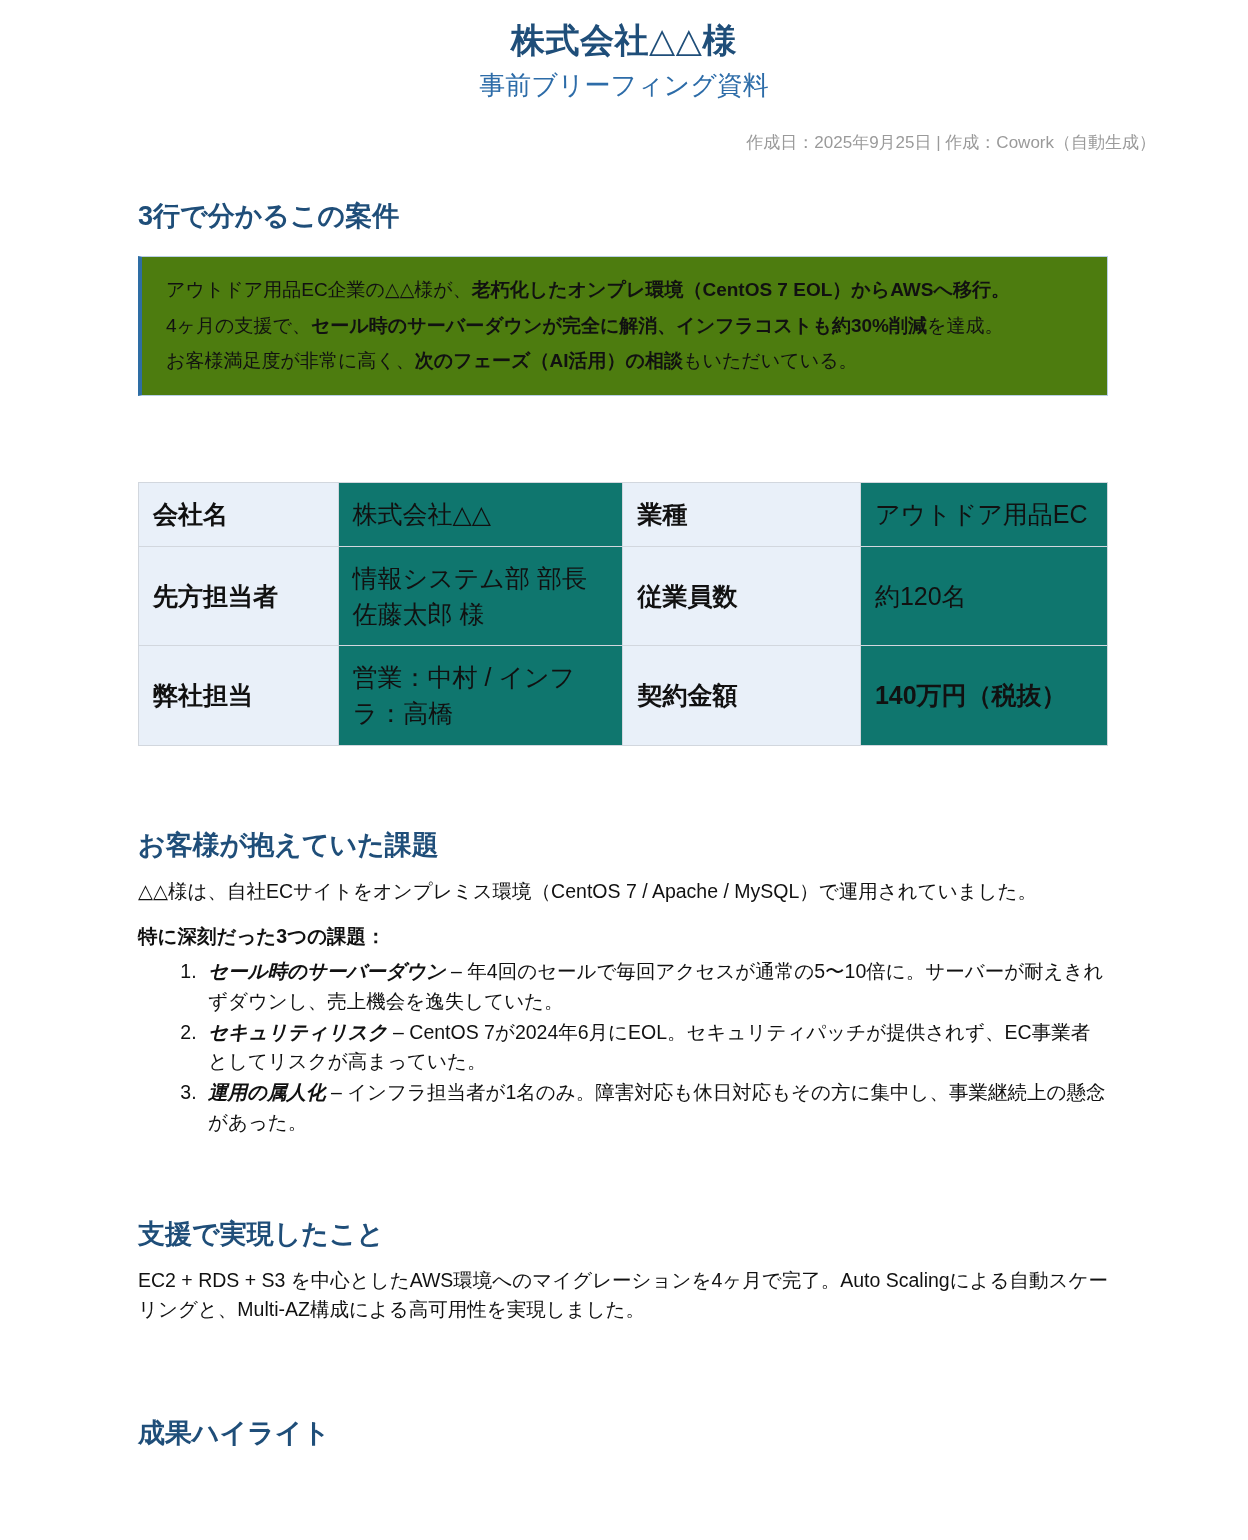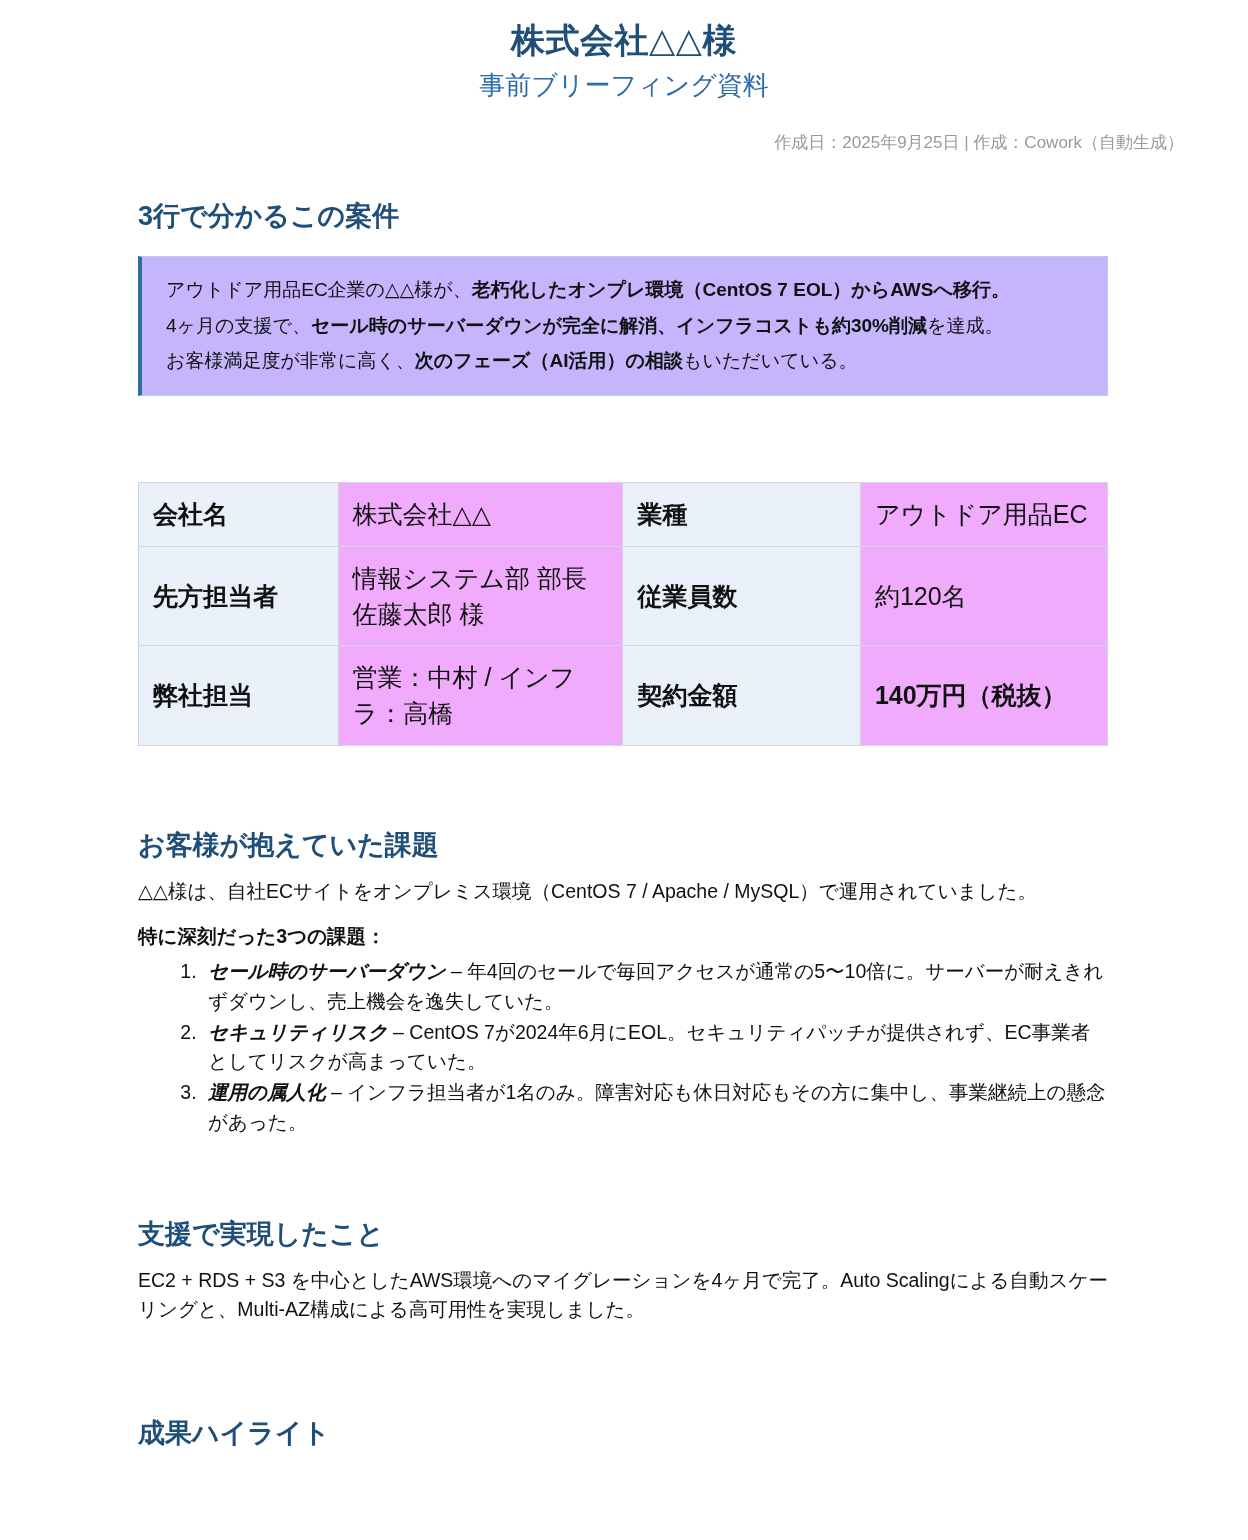--- a/index.html
+++ b/index.html
@@ -38,21 +38,21 @@
     font-weight: normal;
     color: #2d6ca8;
     margin: 6px 0 0 0;
     line-height: 1.35;
   }
   .doc-meta {
     text-align: right;
     font-size: 17px;
     color: #9a9a9a;
     margin: 28px 0 0 0;
-    padding-right: 64px;
+    padding-right: 92px;
     line-height: 1.4;
   }
 
   
   .content {
     padding: 0 140px 0 138px;
   }
   h2.section-heading {
     font-size: 27px;
     font-weight: bold;
@@ -62,21 +62,21 @@
   }
   .sec-summary   { margin-top: 44px; }
   .sec-customer  { margin-top: 86px; }
   .sec-issues    { margin-top: 82px; }
   .sec-results   { margin-top: 80px; }
   .sec-highlight { margin-top: 92px; }
 
   
   .callout {
     margin-top: 22px;
-    background: #c4b5fd;
+    background: #4d7c0f;
     border: 1px solid #b9cfe6;
     border-left: 4px solid #2e6da4;
     box-sizing: border-box;
     padding: 18px 22px 20px 24px;
   }
   .callout p {
     margin: 0 0 6px 0;
     font-size: 19px;
     line-height: 1.55;
     color: #111111;
@@ -98,21 +98,21 @@
     vertical-align: middle;
     line-height: 1.45;
     word-break: break-all;
   }
   td.lbl {
     background: #e9f0f9;
     font-weight: bold;
     color: #111111;
   }
   td.val {
-    background: #f0abfc;
+    background: #0f766e;
     color: #111111;
   }
   td.val.strong { font-weight: bold; }
   col.c1 { width: 20.6%; }
   col.c2 { width: 29.4%; }
   col.c3 { width: 24.5%; }
   col.c4 { width: 25.5%; }
 
   
   p.body-text {

